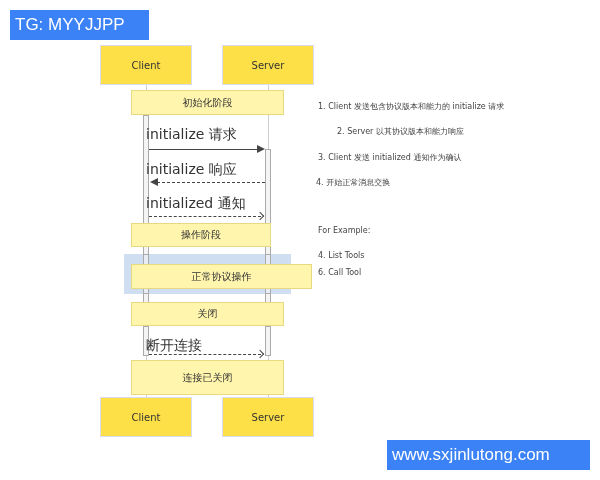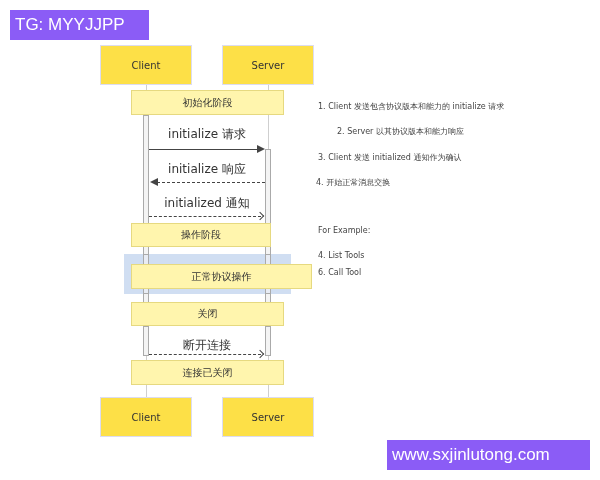--- a/index.html
+++ b/index.html
@@ -6,28 +6,28 @@
   body { width:600px; height:480px; position:relative; background:#ffffff; overflow:hidden;
          font-family:"DejaVu Sans", "Liberation Sans", sans-serif; color:#333; }
   .abs { position:absolute; box-sizing:border-box; }
   .actor { background:#fde047; border:1px solid #dcdcf0; font-size:10px; color:#333;
            display:flex; align-items:center; justify-content:center; }
   .lifeline { width:1px; background:#cfcfcf; }
   .activation { background:#f4f4f4; border:1px solid #aaa; }
   .note { background:#fff5ad; border:1px solid #e6d980; font-size:10px; color:#333;
           display:flex; align-items:center; justify-content:center; }
   .rect-highlight { background:#c8d8f0; opacity:0.85; }
-  .msg-label { font-size:12px; color:#333; text-align:center; }
+  .msg-label { font-size:14px; color:#333; }
   .arrow-solid { height:0; border-top:1px solid #444; }
   .arrow-dashed { height:0; border-top:1px dashed #444; }
   .head-right { width:0; height:0; border-top:4px solid transparent; border-bottom:4px solid transparent; border-left:8px solid #444; }
   .head-left { width:0; height:0; border-top:4px solid transparent; border-bottom:4px solid transparent; border-right:8px solid #444; }
   .head-open-right { width:6px; height:6px; border-top:1px solid #444; border-right:1px solid #444; transform:rotate(45deg); }
   .side-text { font-size:8px; color:#444; white-space:nowrap; }
-  .wm { background:#8b5cf6; color:#fff; font-family:"Liberation Sans", sans-serif; display:flex; align-items:center; }
+  .wm { background:#3b82f6; color:#fff; font-family:"Liberation Sans", sans-serif; display:flex; align-items:center; }
 </style>
 </head>
 <body>
 
 <div class="abs wm" style="left:10px; top:10px; width:139px; height:30px; font-size:17px; padding-left:5px;">
   <span>TG: MYYJJPP</span>
 </div>
 
 <div>
 
@@ -88,21 +88,21 @@
   <div class="abs note" style="left:131px; top:302px; width:153px; height:24px;">
     <span>关闭</span>
   </div>
 
   <div class="abs msg-label" style="left:146px; top:337px; width:122px;">
     <span>断开连接</span>
   </div>
   <div class="abs arrow-dashed" style="left:149px; top:354px; width:112px;"></div>
   <div class="abs head-open-right" style="left:257px; top:351px;"></div>
 
-  <div class="abs note" style="left:131px; top:360px; width:153px; height:25px;">
+  <div class="abs note" style="left:131px; top:360px; width:153px; height:35px;">
     <span>连接已关闭</span>
   </div>
 
   <div class="abs actor" style="left:100px; top:397px; width:92px; height:40px;">
     <span>Client</span>
   </div>
   <div class="abs actor" style="left:222px; top:397px; width:92px; height:40px;">
     <span>Server</span>
   </div>
 </div>

